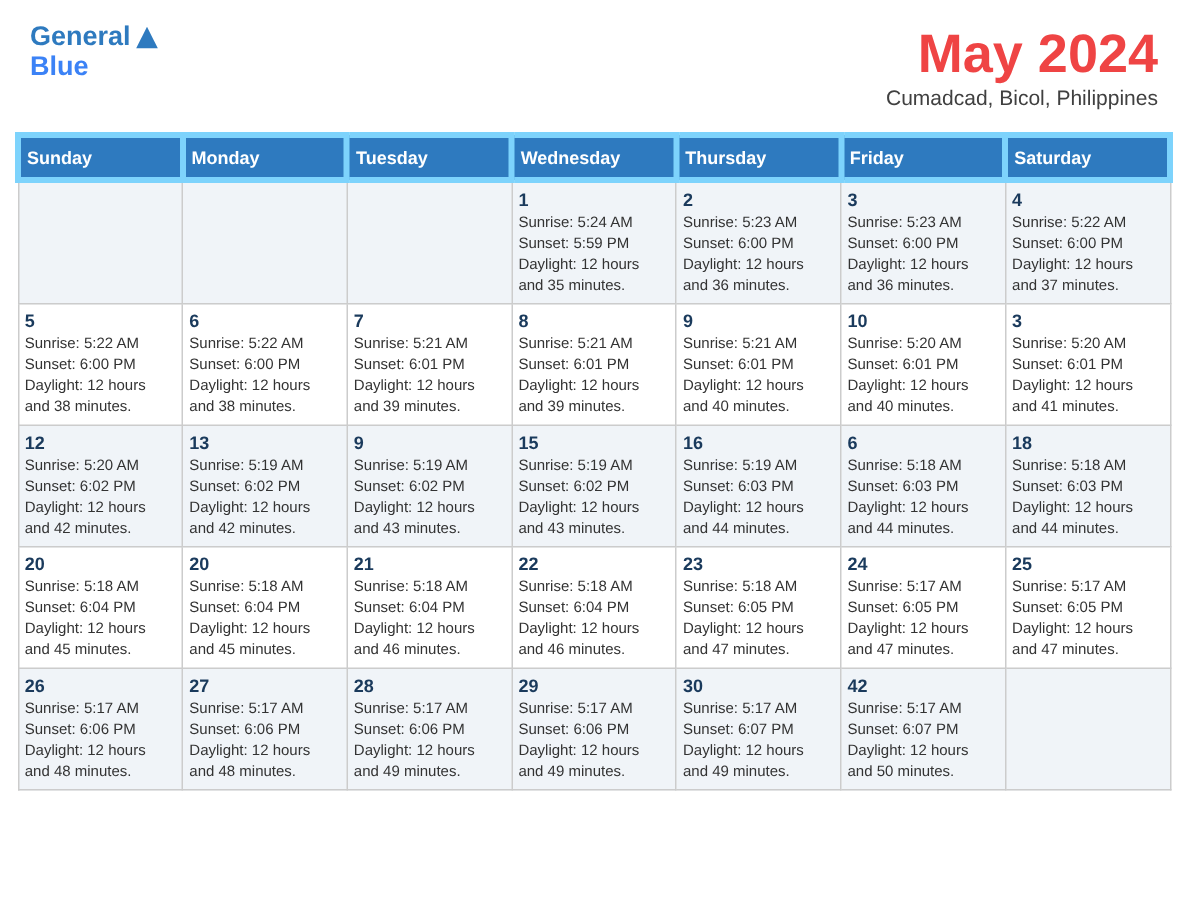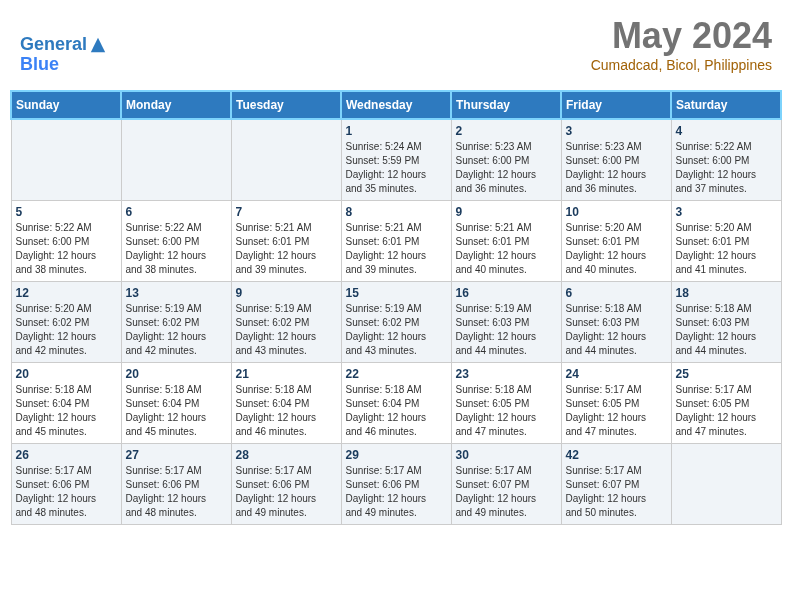--- a/index.html
+++ b/index.html
@@ -34,41 +34,41 @@
       width: 18px;
       height: 18px;
       margin-left: 2px;
     }
     .title-area {
       text-align: right;
     }
     .month-title {
       font-size: 36px;
       font-weight: bold;
-      color: #737373;
+      color: #ef4444;
     }
     .location {
       font-size: 14px;
-      color: #a16207;
+      color: #404040;
     }
     table {
       width: 100%;
       border-collapse: collapse;
       font-size: 10.5px;
     }
     thead tr {
       background-color: #2e7abf;
       color: white;
     }
     thead th {
       padding: 6px 4px;
       text-align: left;
       font-weight: bold;
       font-size: 12px;
-      border: 2px solid #7dd3fc;
+      border: 4px solid #7dd3fc;
     }
     tbody tr {
       vertical-align: top;
     }
     tbody tr:nth-child(odd) {
       background-color: #f0f4f8;
     }
     tbody tr:nth-child(even) {
       background-color: #ffffff;
     }
@@ -90,21 +90,21 @@
       font-size: 10px;
       line-height: 1.4;
     }
   </style>
 </head>
 <body>
 
 <div class="header">
   <div class="logo">
     <div>
-      <div style="display:flex;align-items:center;margin-top:20px;">
+      <div style="display:flex;align-items:center;">
         <span class="logo-text">
           <span>General</span>
         </span>
         <svg class="logo-icon" viewBox="0 0 20 20">
           <polygon points="2,18 10,2 18,18" fill="#2e7abf"></polygon>
         </svg>
       </div>
       <div class="logo-text" style="color:#3b82f6;">Blue</div>
     </div>
   </div>

